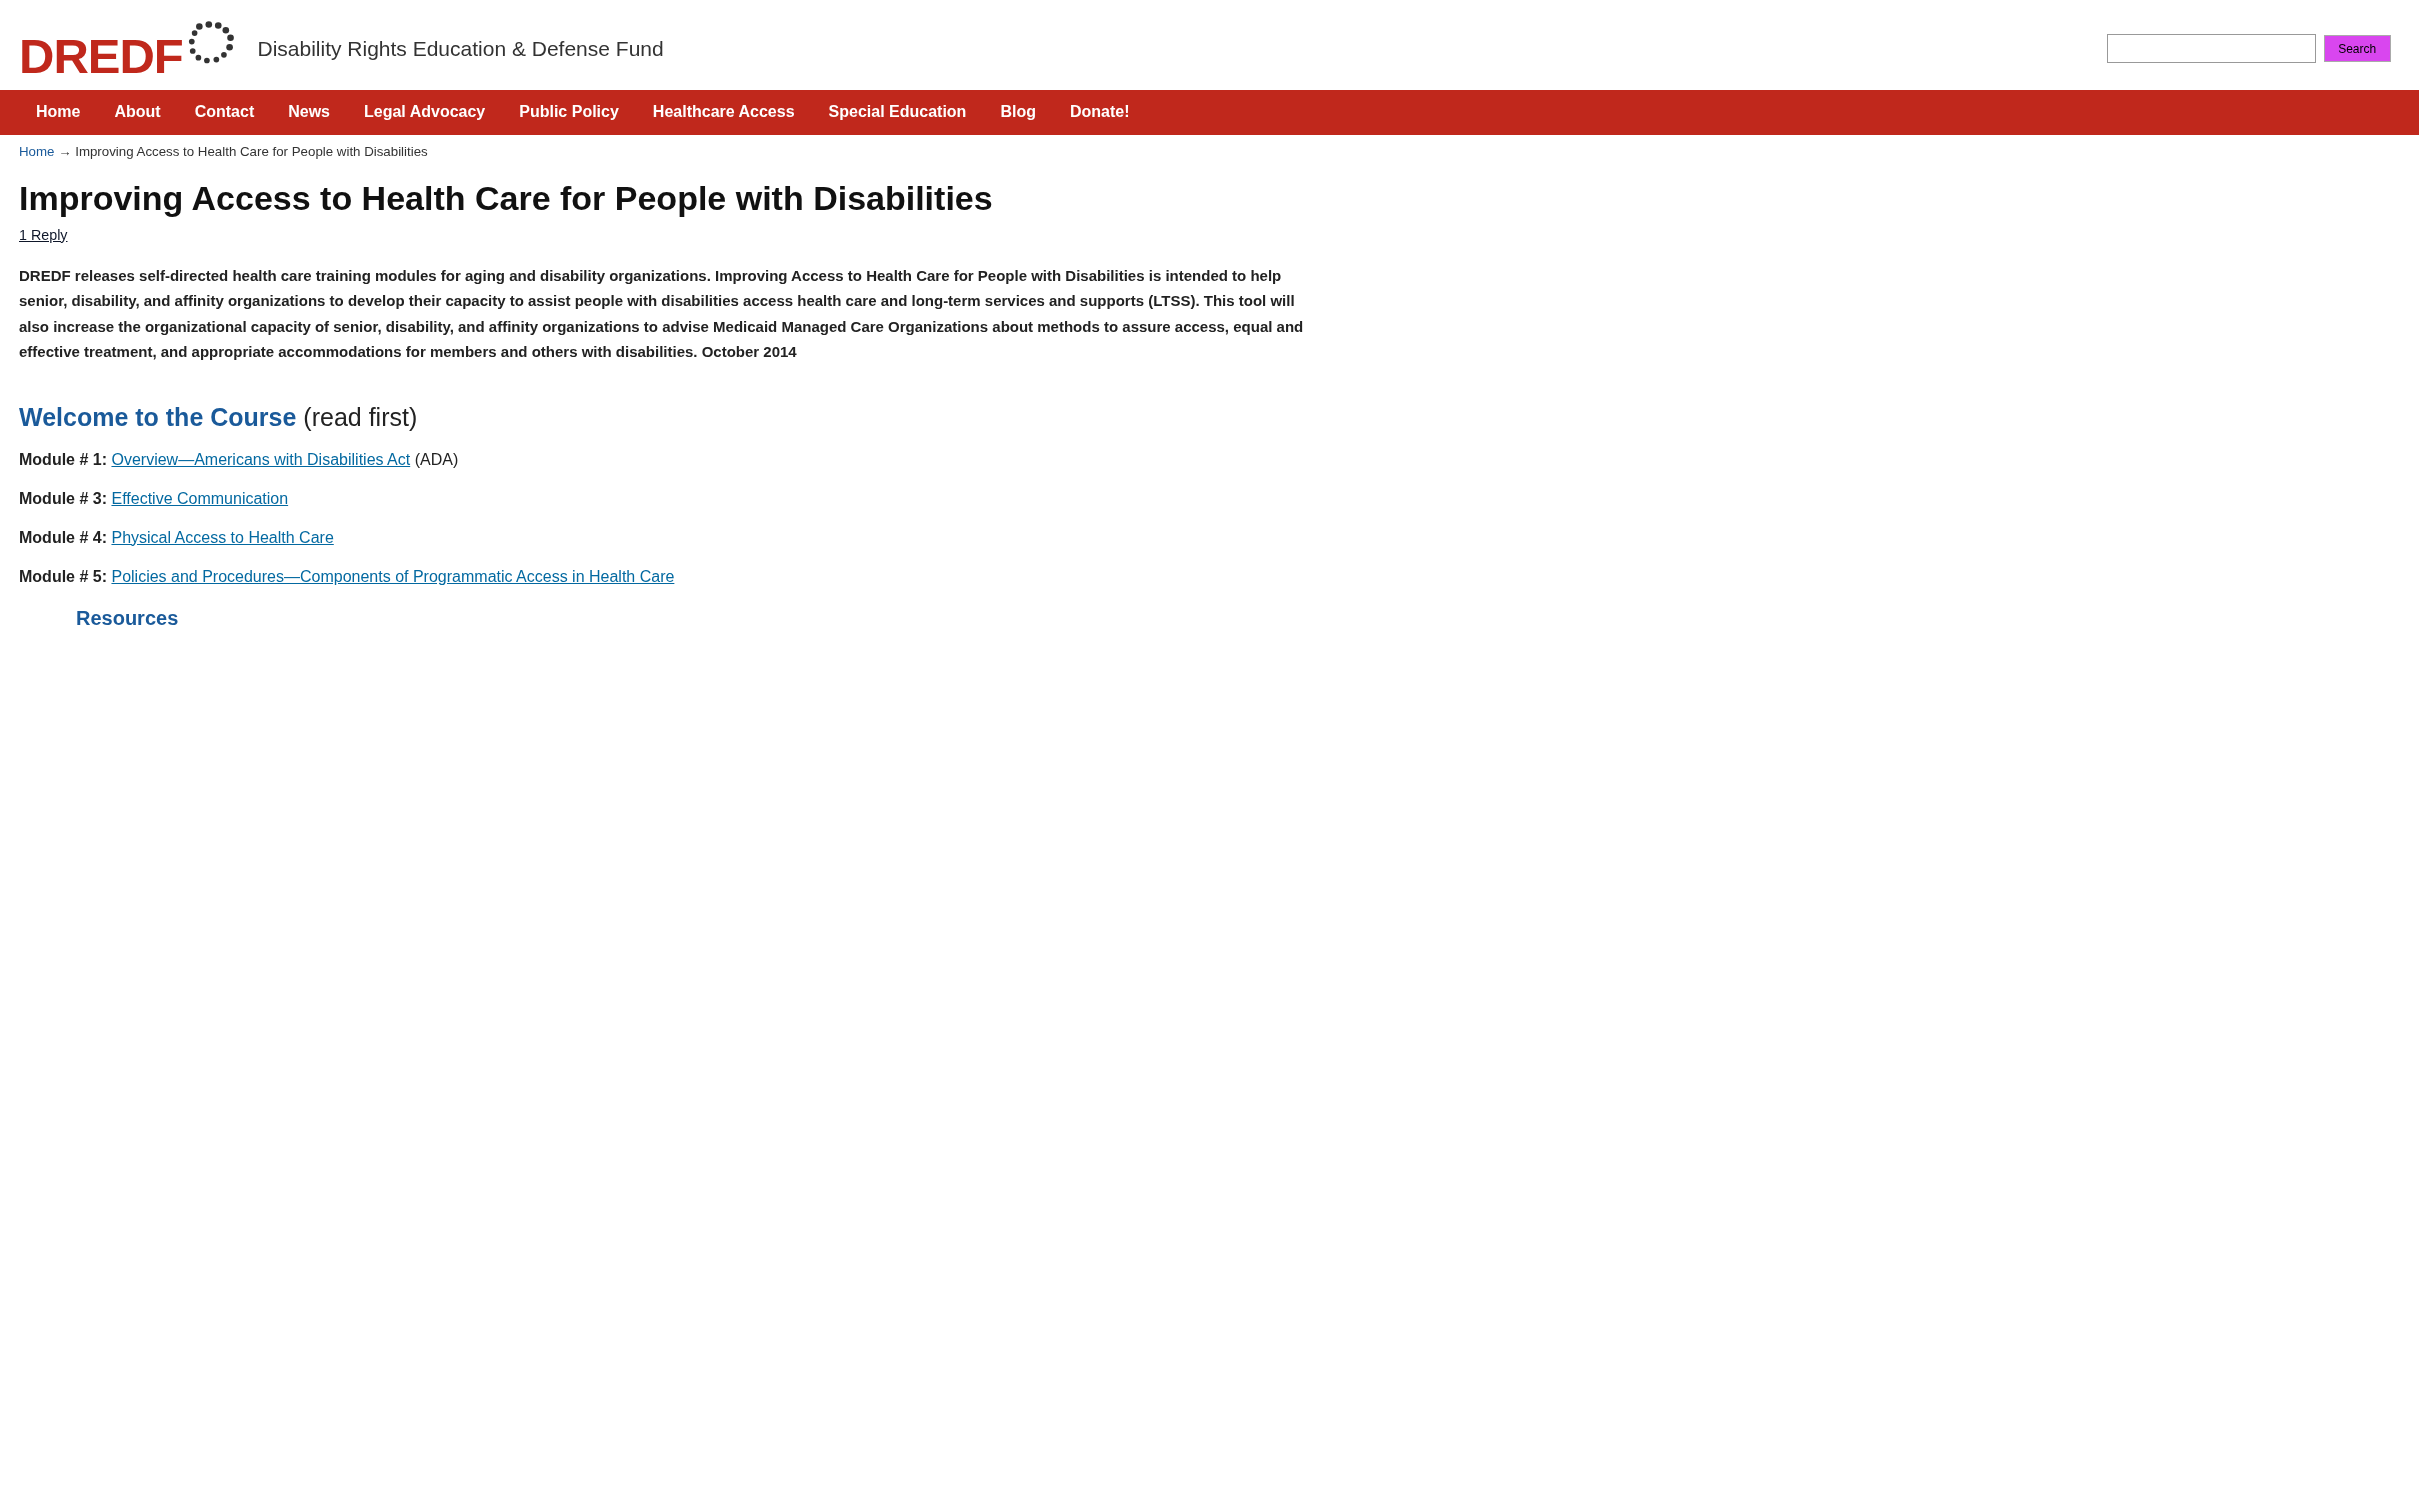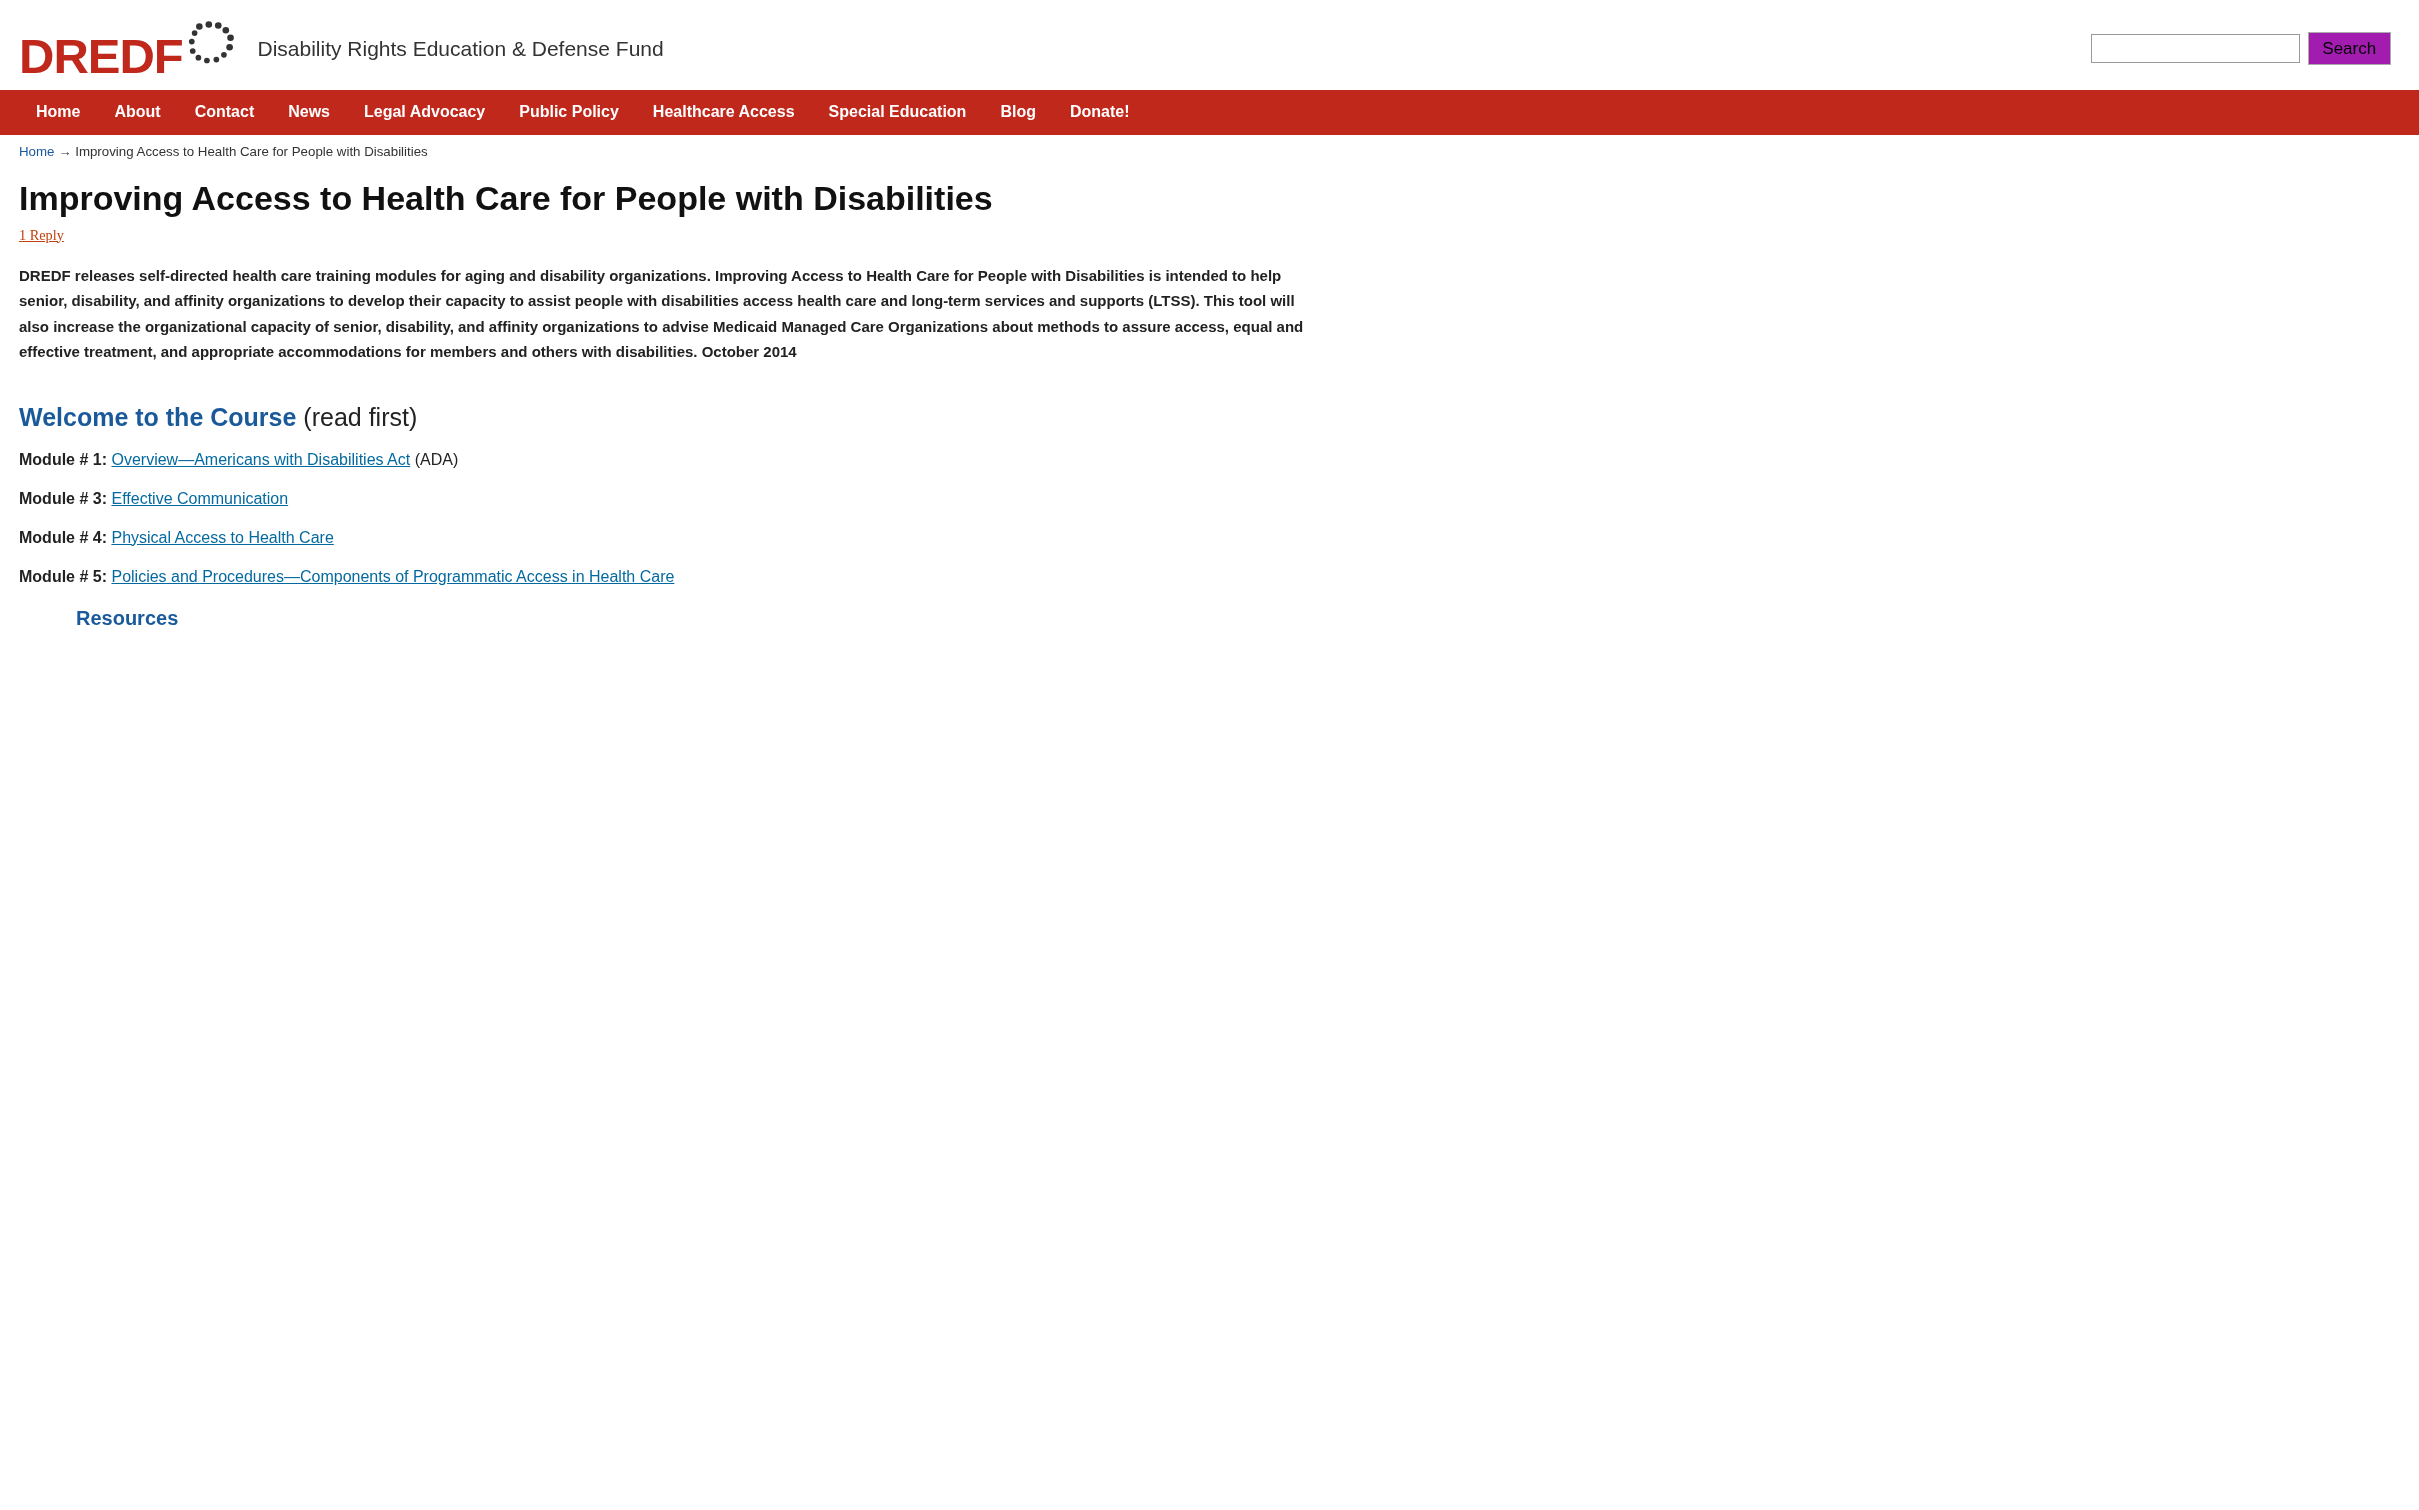--- a/index.html
+++ b/index.html
@@ -5,36 +5,36 @@
     * { margin: 0; padding: 0; box-sizing: border-box; }
     body { font-family: Georgia, 'Times New Roman', serif; font-size: 15px; color: #222; background: #fff; }
 
     
     #header { display: flex; align-items: center; justify-content: space-between; padding: 17px 28.5px 9.5px 19px; background: #fff; }
     #logo-area { display: flex; align-items: center; gap: 17px; }
     #logo-text { font-size: 49px; font-weight: 900; color: #c0281c; font-family: Arial, sans-serif; letter-spacing: -1px; line-height: 1; }
     #org-name { font-size: 21px; color: #333; font-family: Arial, sans-serif; font-weight: normal; }
     #search-area { display: flex; align-items: center; gap: 7.6px; }
     #search-input { border: 1px solid #999; padding: 5.7px 9.5px; font-size: 14.3px; width: 209px; outline: none; }
-    #search-button { background: #a21caf; border: 1px solid #aaa; padding: 5.7px 13.3px; font-size: 17px; cursor: pointer; font-family: Arial, sans-serif; text-align: center; }
+    #search-button { background: #d946ef; border: 1px solid #aaa; padding: 5.7px 13.3px; font-size: 12px; cursor: pointer; font-family: Arial, sans-serif; text-align: center; }
 
     
     #nav { background: #c0281c; padding: 0 19px; }
     #nav ul { display: flex; list-style: none; gap: 0; }
     #nav ul li a { display: block; color: #fff; text-decoration: none; padding: 13.3px 17px; font-size: 16px; font-family: Arial, sans-serif; font-weight: bold; white-space: nowrap; }
 
     
     #breadcrumb { padding: 9.5px 19px; font-size: 13.3px; font-family: Arial, sans-serif; color: #333; }
     #breadcrumb a { color: #1a5a9a; text-decoration: none; }
 
     
     #main { padding: 9.5px 28.5px 38px 19px; max-width: 1332px; }
     #page-title { font-size: 34px; font-weight: bold; color: #111; font-family: Arial, sans-serif; margin-bottom: 7.6px; line-height: 1.2; }
     #reply-link { margin-bottom: 19px; }
-    #reply-link a { color: #c2410c; font-size: 14.3px; font-family: Liberation Serif, serif; }
+    #reply-link a { color: #0f172a; font-size: 14.3px; font-family: Liberation Sans, sans-serif; }
     #intro-text { font-size: 15px; line-height: 1.7; margin-bottom: 19px; font-family: Arial, sans-serif; }
     #intro-text strong { font-weight: bold; }
 
     #welcome-heading { font-size: 25px; margin-bottom: 19px; font-family: Arial, sans-serif; margin-top: 38px; }
     #welcome-heading a { color: #1a5a9a; text-decoration: none; }
     #welcome-heading .read-first { color: #222; font-weight: normal; }
 
     .module-item { margin-bottom: 21px; font-size: 16px; font-family: Arial, sans-serif; }
     .module-item strong { font-weight: bold; }
     .module-item a { color: #0369a1; text-decoration: underline; }

